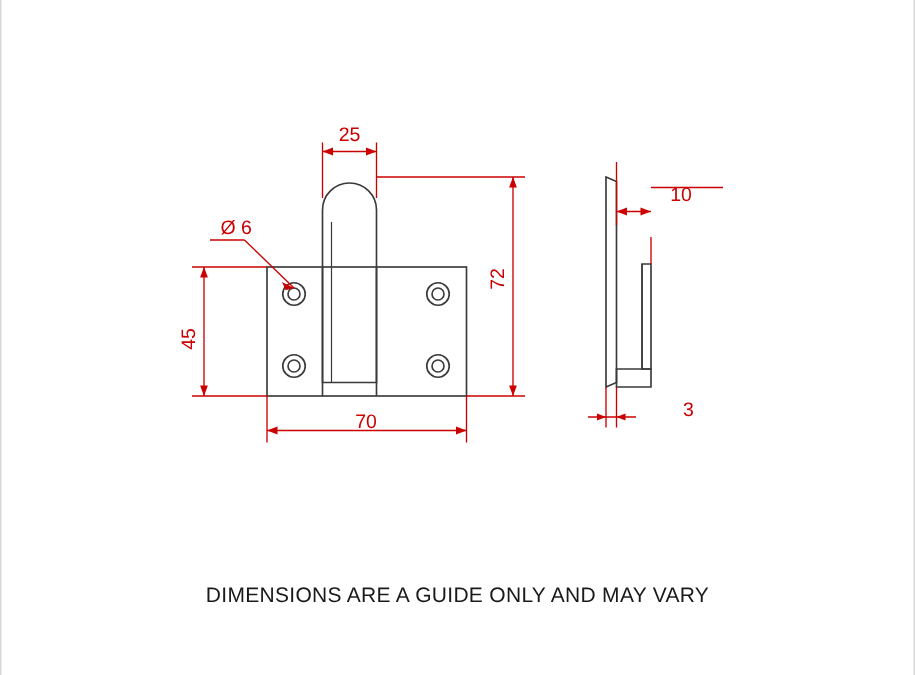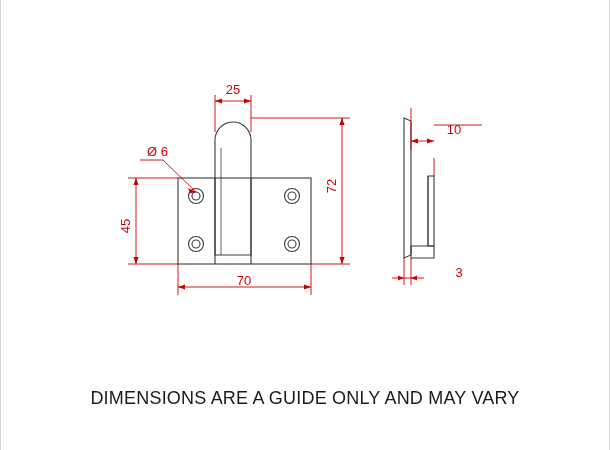--- a/index.html
+++ b/index.html
@@ -27,21 +27,21 @@
     position:absolute;
     top:0;left:0;
     width:610px;height:450px;
   }
   .caption{
     position:absolute;
     left:0;
     top:388px;
     width:610px;
     text-align:center;
-    font-size:18px;
+    font-size:14px;
     color:#1a1a1a;
     letter-spacing:0.2px;
   }
   text{ font-family:"Liberation Sans", sans-serif; }
 </style>
 </head>
 <body>
 
 <div id="stage">
   <div class="frame-border"></div>

